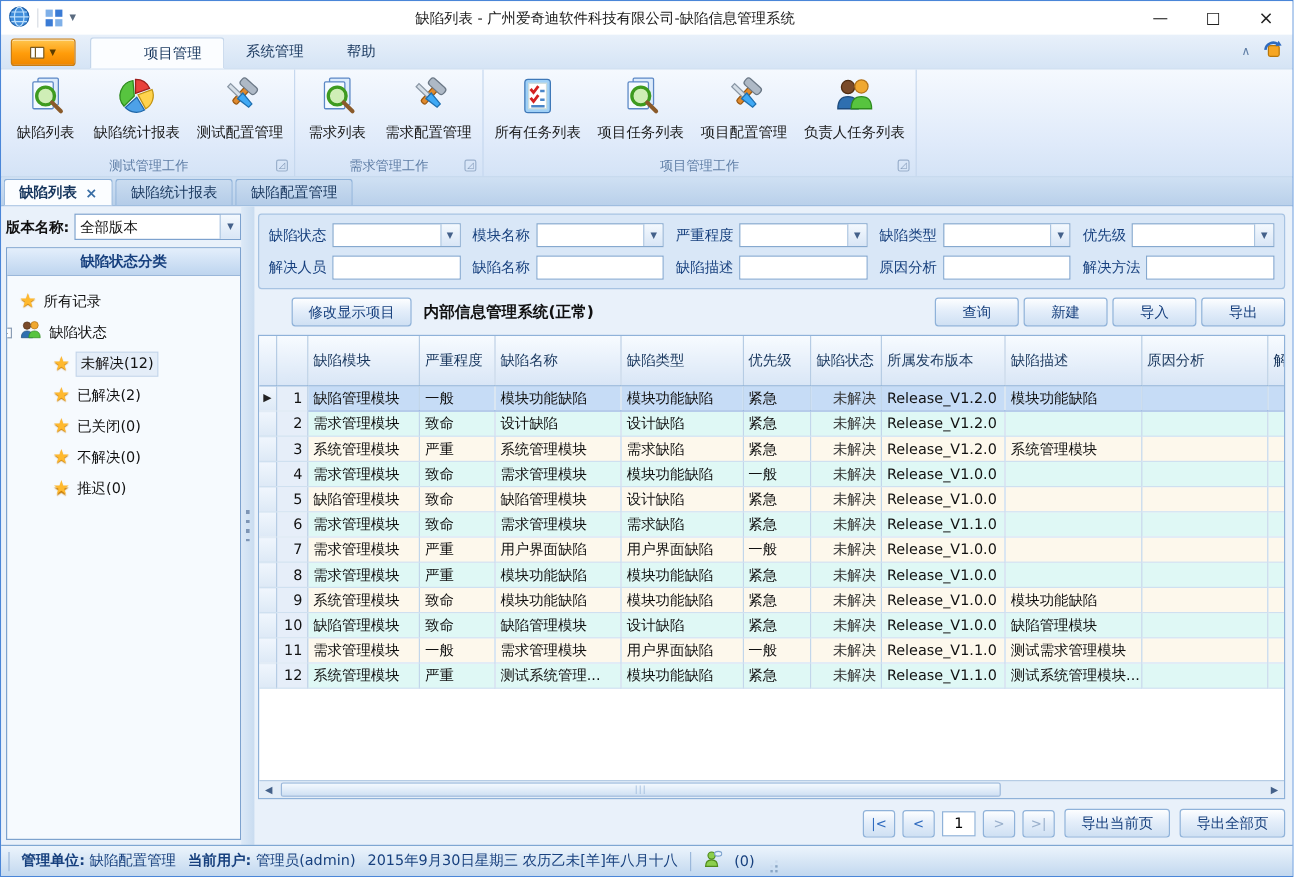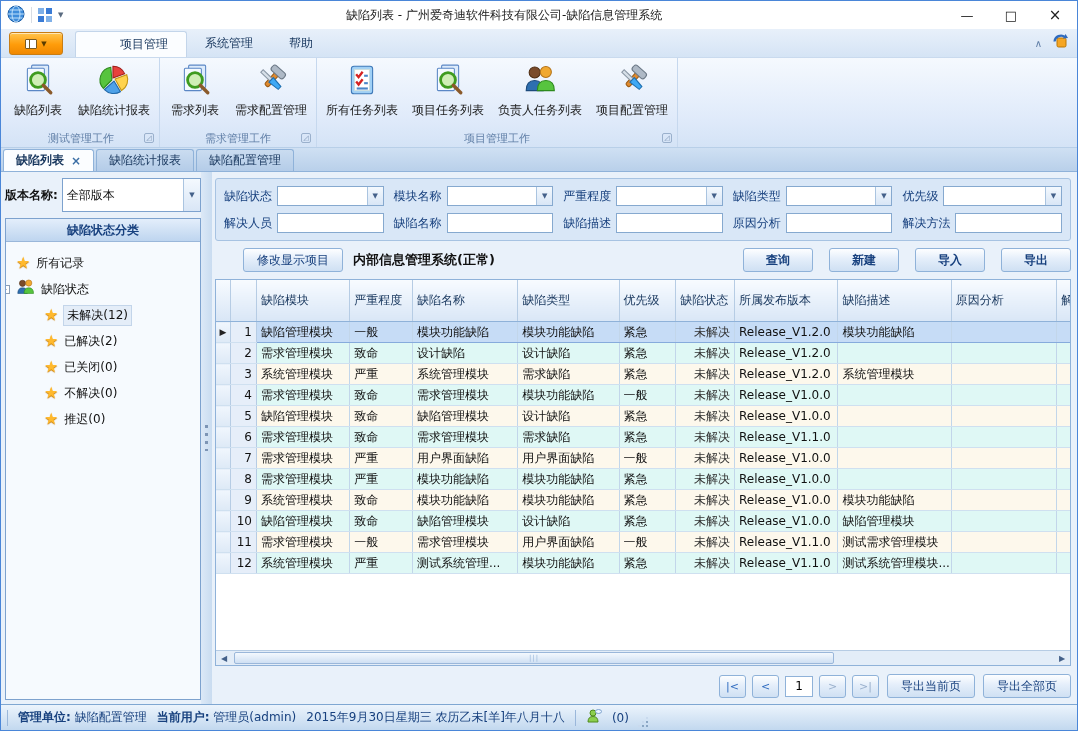--- a/index.html
+++ b/index.html
@@ -63,21 +63,21 @@
     display:flex; align-items:center; gap:7px; }
   .dtab.active { background:#fbfdff; font-weight:bold; }
   .dtclose { color:#3a6ea5; font-weight:bold; font-size:12px; }
 
   
   .content { flex:1; display:flex; min-height:0; background:#e9f1fa; }
 
   .sidebar { width:200px; flex:0 0 200px; display:flex; flex-direction:column; padding:6px 0 4px 4px; min-height:0;}
   .version-row { display:flex; align-items:center; gap:4px; margin-bottom:6px; }
   .version-row .vlbl { font-weight:bold; color:#111; }
-  .combo { flex:1; height:34px; background:#fff; border:1px solid #7da2ce; display:flex; align-items:center; }
+  .combo { flex:1; height:22px; background:#fff; border:1px solid #7da2ce; display:flex; align-items:center; }
   .combo .cval { flex:1; padding:0 4px; color:#111; }
   .combo .dd { width:17px; height:100%; background:linear-gradient(#f4f9fe,#d9e6f6);
     border-left:1px solid #aac4e0; display:flex; align-items:center; justify-content:center;
     color:#44618a; font-size:7px; }
   .side-panel { flex:1; border:1px solid #7da2ce; background:#f6fafe; display:flex; flex-direction:column; min-height:0;}
   .side-header { height:23px; background:linear-gradient(#e3eefb,#bed5ef); border-bottom:1px solid #9ab7da;
     display:flex; align-items:center; justify-content:center; font-weight:bold; color:#17407e; }
   .tree { flex:1; padding:8px 4px 4px 10px; overflow:hidden; }
   .titem { height:26px; display:flex; align-items:center; gap:6px; color:#111; }
   .titem.lvl2 { padding-left:28px; }
@@ -228,100 +228,113 @@
           </div>
           <div class="rbtn">
             <span class="ricon"><svg viewBox="0 0 32 32">
                 <path d="M15 14 L15 3 A12 12 0 0 1 26 10 Z" fill="#e8413c" stroke="#9e1f1c"></path>
                 <path d="M17 15 L28 11 A12 12 0 0 1 23 26 Z" fill="#ffd34d" stroke="#c29413"></path>
                 <path d="M16 17 L22 27 A12 12 0 0 1 7 25 Z" fill="#4da1e8" stroke="#1f67a8"></path>
                 <path d="M14 16 L6 24 A12 12 0 0 1 13 4 Z" fill="#57c43f" stroke="#2d8a1d"></path>
               </svg></span>
             <span class="rlbl">缺陷统计报表</span>
           </div>
-        </div>
-        <div class="rgfoot">
-          <span>测试管理工作</span>
-          <span class="launcher">◿</span>
-        </div>
-      </div>
-      <div class="rgroup">
-        <div class="rbtns">
-          <div class="rbtn">
-            <span class="ricon"><svg viewBox="0 0 32 32">
-                <rect x="10" y="2" width="16" height="21" rx="1" fill="#dcebfb" stroke="#5b87c5"></rect>
-                <rect x="6" y="5" width="16" height="21" rx="1" fill="#f4faff" stroke="#5b87c5"></rect>
-                <circle cx="16" cy="16" r="7" fill="rgba(170,225,110,.5)" stroke="#3e9b1f" stroke-width="2.6"></circle>
-                <line x1="21" y1="21" x2="28" y2="28" stroke="#8a5a2a" stroke-width="3.2" stroke-linecap="round"></line>
-              </svg></span>
-            <span class="rlbl">需求列表</span>
-          </div>
           <div class="rbtn">
             <span class="ricon"><svg viewBox="0 0 32 32">
                 <g transform="rotate(42 16 16)">
                   <rect x="14" y="7" width="4.5" height="16" rx="1.5" fill="#e08a2e" stroke="#9c5a12"></rect>
                   <rect x="8.5" y="2.5" width="15" height="6.5" rx="2.5" fill="#aeb9c6" stroke="#6b7886"></rect>
                 </g>
                 <g transform="rotate(-46 16 16)">
                   <rect x="14.6" y="4" width="3.2" height="12" fill="#d6dfe8" stroke="#8a97a5"></rect>
                   <path d="M13.2 16 h6 l-1.2 11 h-3.6 Z" fill="#3fa9f5" stroke="#1e6fb0"></path>
                 </g>
               </svg></span>
-            <span class="rlbl">需求配置管理</span>
+            <span class="rlbl">测试配置管理</span>
           </div>
         </div>
         <div class="rgfoot">
-          <span>需求管理工作</span>
+          <span>测试管理工作</span>
           <span class="launcher">◿</span>
         </div>
       </div>
       <div class="rgroup">
         <div class="rbtns">
-          <div class="rbtn">
-            <span class="ricon"><svg viewBox="0 0 32 32">
-                <rect x="6" y="3" width="20" height="26" rx="2.5" fill="#9fd0f6" stroke="#3e78b8"></rect>
-                <rect x="9" y="6" width="14" height="20" fill="#fff" stroke="#cdd"></rect>
-                <path d="M10.5 10.5 l2.3 2.8 3.8-5" stroke="#d42222" stroke-width="2.2" fill="none"></path>
-                <path d="M10.5 17.5 l2.3 2.8 3.8-5" stroke="#d42222" stroke-width="2.2" fill="none"></path>
-                <line x1="18" y1="12" x2="21.5" y2="12" stroke="#4a86c8" stroke-width="2"></line>
-                <line x1="18" y1="19" x2="21.5" y2="19" stroke="#4a86c8" stroke-width="2"></line>
-                <line x1="11" y1="24" x2="21.5" y2="24" stroke="#4a86c8" stroke-width="2"></line>
-              </svg></span>
-            <span class="rlbl">所有任务列表</span>
-          </div>
           <div class="rbtn">
             <span class="ricon"><svg viewBox="0 0 32 32">
                 <rect x="10" y="2" width="16" height="21" rx="1" fill="#dcebfb" stroke="#5b87c5"></rect>
                 <rect x="6" y="5" width="16" height="21" rx="1" fill="#f4faff" stroke="#5b87c5"></rect>
                 <circle cx="16" cy="16" r="7" fill="rgba(170,225,110,.5)" stroke="#3e9b1f" stroke-width="2.6"></circle>
                 <line x1="21" y1="21" x2="28" y2="28" stroke="#8a5a2a" stroke-width="3.2" stroke-linecap="round"></line>
               </svg></span>
-            <span class="rlbl">项目任务列表</span>
-          </div>
-          <div class="rbtn">
-            <span class="ricon"><svg viewBox="0 0 32 32">
-                <circle cx="11" cy="9" r="5.2" fill="#7a4b2a" stroke="#4f2d12"></circle>
-                <path d="M3 26 q0-9.5 8-9.5 q8 0 8 9.5 Z" fill="#2e6fb0" stroke="#1c4a7c"></path>
-                <circle cx="21.5" cy="8.5" r="5.2" fill="#f0a830" stroke="#b3731a"></circle>
-                <path d="M13.5 26 q0-9.5 8-9.5 q8 0 8 9.5 Z" fill="#57c43f" stroke="#2d8a1d"></path>
-              </svg></span>
-            <span class="rlbl">负责人任务列表</span>
+            <span class="rlbl">需求列表</span>
           </div>
           <div class="rbtn">
             <span class="ricon"><svg viewBox="0 0 32 32">
                 <g transform="rotate(42 16 16)">
                   <rect x="14" y="7" width="4.5" height="16" rx="1.5" fill="#e08a2e" stroke="#9c5a12"></rect>
                   <rect x="8.5" y="2.5" width="15" height="6.5" rx="2.5" fill="#aeb9c6" stroke="#6b7886"></rect>
                 </g>
                 <g transform="rotate(-46 16 16)">
                   <rect x="14.6" y="4" width="3.2" height="12" fill="#d6dfe8" stroke="#8a97a5"></rect>
                   <path d="M13.2 16 h6 l-1.2 11 h-3.6 Z" fill="#3fa9f5" stroke="#1e6fb0"></path>
                 </g>
               </svg></span>
+            <span class="rlbl">需求配置管理</span>
+          </div>
+        </div>
+        <div class="rgfoot">
+          <span>需求管理工作</span>
+          <span class="launcher">◿</span>
+        </div>
+      </div>
+      <div class="rgroup">
+        <div class="rbtns">
+          <div class="rbtn">
+            <span class="ricon"><svg viewBox="0 0 32 32">
+                <rect x="6" y="3" width="20" height="26" rx="2.5" fill="#9fd0f6" stroke="#3e78b8"></rect>
+                <rect x="9" y="6" width="14" height="20" fill="#fff" stroke="#cdd"></rect>
+                <path d="M10.5 10.5 l2.3 2.8 3.8-5" stroke="#d42222" stroke-width="2.2" fill="none"></path>
+                <path d="M10.5 17.5 l2.3 2.8 3.8-5" stroke="#d42222" stroke-width="2.2" fill="none"></path>
+                <line x1="18" y1="12" x2="21.5" y2="12" stroke="#4a86c8" stroke-width="2"></line>
+                <line x1="18" y1="19" x2="21.5" y2="19" stroke="#4a86c8" stroke-width="2"></line>
+                <line x1="11" y1="24" x2="21.5" y2="24" stroke="#4a86c8" stroke-width="2"></line>
+              </svg></span>
+            <span class="rlbl">所有任务列表</span>
+          </div>
+          <div class="rbtn">
+            <span class="ricon"><svg viewBox="0 0 32 32">
+                <rect x="10" y="2" width="16" height="21" rx="1" fill="#dcebfb" stroke="#5b87c5"></rect>
+                <rect x="6" y="5" width="16" height="21" rx="1" fill="#f4faff" stroke="#5b87c5"></rect>
+                <circle cx="16" cy="16" r="7" fill="rgba(170,225,110,.5)" stroke="#3e9b1f" stroke-width="2.6"></circle>
+                <line x1="21" y1="21" x2="28" y2="28" stroke="#8a5a2a" stroke-width="3.2" stroke-linecap="round"></line>
+              </svg></span>
+            <span class="rlbl">项目任务列表</span>
+          </div>
+          <div class="rbtn">
+            <span class="ricon"><svg viewBox="0 0 32 32">
+                <g transform="rotate(42 16 16)">
+                  <rect x="14" y="7" width="4.5" height="16" rx="1.5" fill="#e08a2e" stroke="#9c5a12"></rect>
+                  <rect x="8.5" y="2.5" width="15" height="6.5" rx="2.5" fill="#aeb9c6" stroke="#6b7886"></rect>
+                </g>
+                <g transform="rotate(-46 16 16)">
+                  <rect x="14.6" y="4" width="3.2" height="12" fill="#d6dfe8" stroke="#8a97a5"></rect>
+                  <path d="M13.2 16 h6 l-1.2 11 h-3.6 Z" fill="#3fa9f5" stroke="#1e6fb0"></path>
+                </g>
+              </svg></span>
             <span class="rlbl">项目配置管理</span>
+          </div>
+          <div class="rbtn">
+            <span class="ricon"><svg viewBox="0 0 32 32">
+                <circle cx="11" cy="9" r="5.2" fill="#7a4b2a" stroke="#4f2d12"></circle>
+                <path d="M3 26 q0-9.5 8-9.5 q8 0 8 9.5 Z" fill="#2e6fb0" stroke="#1c4a7c"></path>
+                <circle cx="21.5" cy="8.5" r="5.2" fill="#f0a830" stroke="#b3731a"></circle>
+                <path d="M13.5 26 q0-9.5 8-9.5 q8 0 8 9.5 Z" fill="#57c43f" stroke="#2d8a1d"></path>
+              </svg></span>
+            <span class="rlbl">负责人任务列表</span>
           </div>
         </div>
         <div class="rgfoot">
           <span>项目管理工作</span>
           <span class="launcher">◿</span>
         </div>
       </div>
     </div>
 
   <div class="doctabs" id="docTabs">
@@ -459,21 +472,21 @@
             <div class="ftext">
               <input style="">
             </div>
           </div>
         </div>
 
       <div class="actionrow">
         <button class="btn">修改显示项目</button>
         <span class="proj-label">内部信息管理系统(正常)</span>
         <span class="flex-spacer"></span>
-        <span id="actionButtons" style="display:flex;gap:16px;font-weight:bold;">
+        <span id="actionButtons" style="display:flex;gap:4px;">
             <button class="btn wide">查询</button>
             <button class="btn wide">新建</button>
             <button class="btn wide">导入</button>
             <button class="btn wide">导出</button>
           </span>
       </div>
 
       <div class="gridwrap">
         <div class="gridscroll">
           <table class="grid" id="grid">

